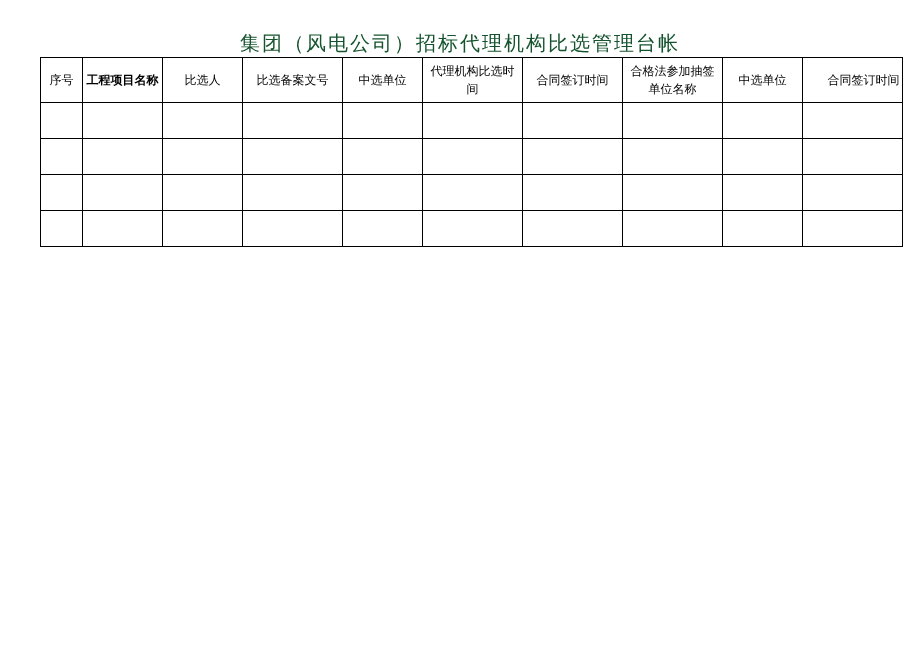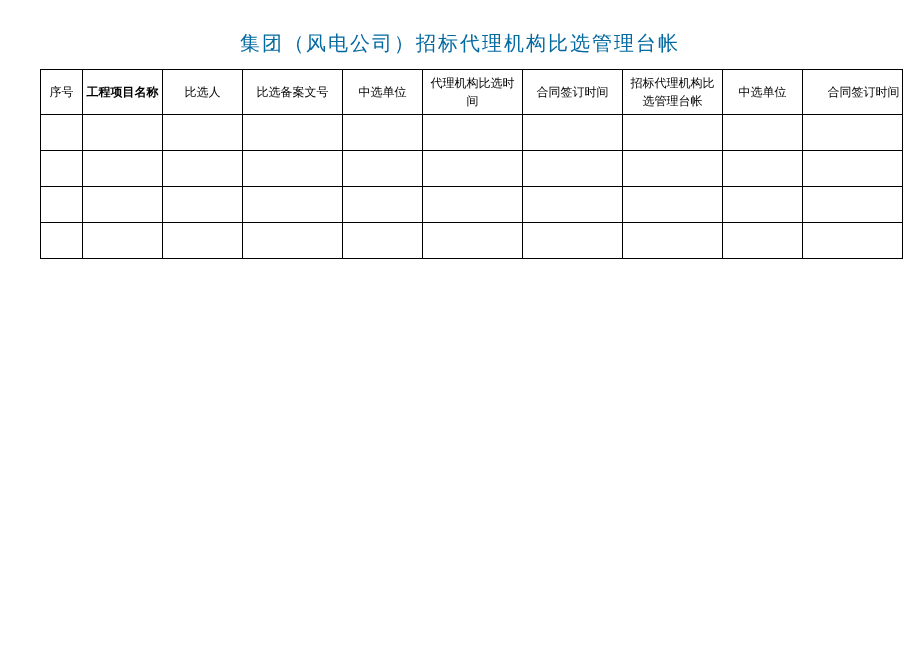--- a/index.html
+++ b/index.html
@@ -12,22 +12,22 @@
       width: 920px;
       height: 651px;
       font-family: "SimSun", "宋体", serif;
       padding: 30px 40px;
     }
     .page-title {
       text-align: center;
       font-size: 20px;
       font-weight: normal;
       letter-spacing: 2px;
-      margin-bottom: 12px;
-      color: #0369a1;
+      margin-bottom: 0;
+      color: #14532d;
     }
     table {
       border-collapse: collapse;
       width: 100%;
       table-layout: fixed;
     }
     th, td {
       border: 1px solid #000;
       font-size: 12px;
       font-weight: normal;
@@ -62,21 +62,21 @@
 <table>
   <thead>
     <tr>
       <th class="col-0">序号</th>
       <th class="col-1">工程项目名称</th>
       <th class="col-2">比选人</th>
       <th class="col-3">比选备案文号</th>
       <th class="col-4">中选单位</th>
       <th class="col-5">代理机构比选时间</th>
       <th class="col-6">合同签订时间</th>
-      <th class="col-7">招标代理机构比选管理台帐</th>
+      <th class="col-7">合格法参加抽签单位名称</th>
       <th class="col-8">中选单位</th>
       <th class="col-9">合同签订时间</th>
     </tr>
   </thead>
   <tbody>
     <tr>
       <td class="data-cell"></td>
       <td class="data-cell"></td>
       <td class="data-cell"></td>
       <td class="data-cell"></td>

